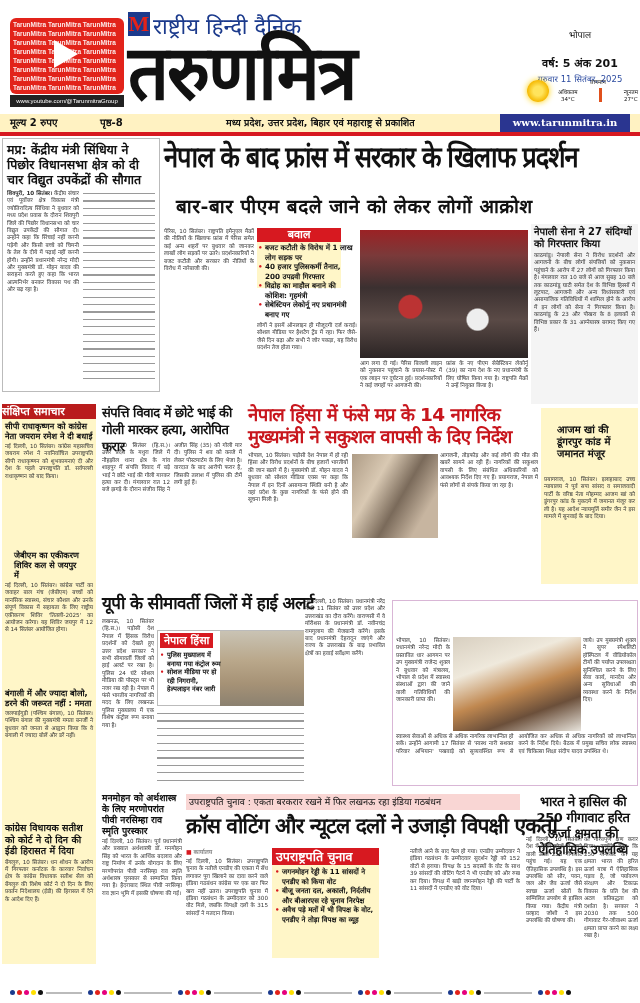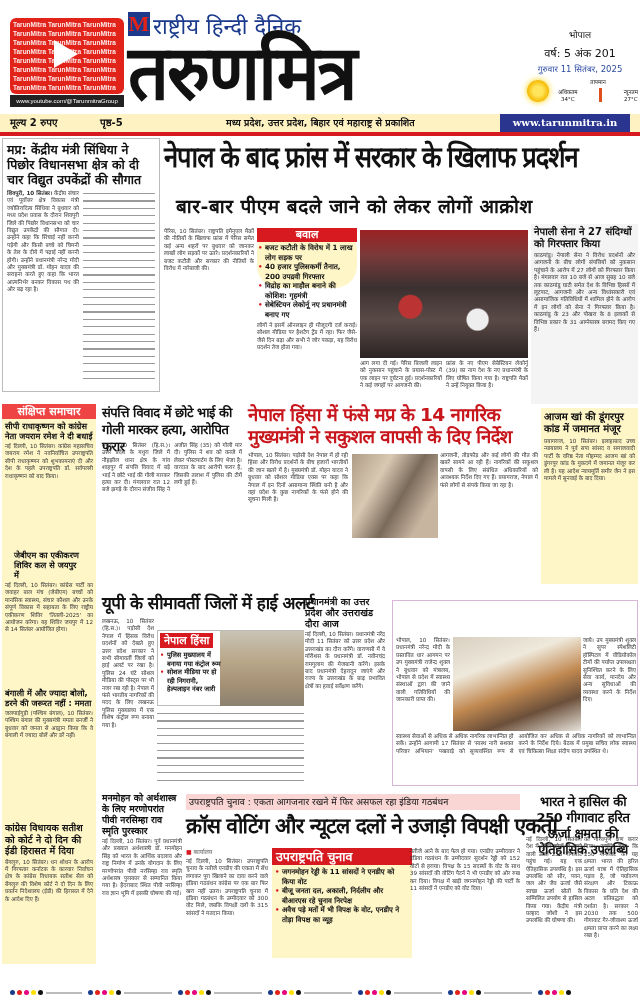--- a/index.html
+++ b/index.html
@@ -7,21 +7,21 @@
 .abs{position:absolute;}
 
 .yt{left:10px;top:18px;width:114px;height:76px;background:#e2231a;border-radius:6px;overflow:hidden;}
 .yt .pat{font-size:6.5px;line-height:9px;color:#fff;font-weight:bold;padding:2px 3px;white-space:pre;opacity:.9;font-family:"Liberation Sans",sans-serif;}
 .yt .play{position:absolute;left:44px;top:22px;width:0;height:0;border-top:14px solid transparent;border-bottom:14px solid transparent;border-left:24px solid #fff;}
 .yturl{left:10px;top:95px;width:114px;height:12px;background:#222;color:#fff;font-size:6px;line-height:12px;text-align:center;font-family:"Liberation Sans",sans-serif;}
 .logo-m{left:128px;top:12px;width:22px;height:24px;background:#1b3a8c;color:#e2231a;font-weight:bold;font-size:22px;line-height:24px;text-align:center;font-family:"Liberation Serif",serif;}
 .tagline{left:153px;top:10px;font-size:22px;color:#1b3a8c;font-family:"DejaVu Serif",serif;}
 .title{left:128px;top:36px;font-size:72px;font-weight:900;letter-spacing:-2px;line-height:74px;font-family:"DejaVu Sans",sans-serif;color:#111;transform:scaleY(1.05);}
 .edition{left:520px;top:28px;width:120px;text-align:center;font-size:9px;color:#111;}
-.edition .yr{font-weight:normal;font-size:11px;margin-top:4px;}
+.edition .yr{font-weight:bold;font-size:11px;margin-top:14px;}
 .edition .dt{color:#2c4ba0;font-size:8.5px;margin-top:3px;}
 .sun{left:527px;top:80px;width:22px;height:22px;border-radius:50%;background:radial-gradient(circle,#ffe45c 30%,#f5b800 70%);box-shadow:0 0 6px #ffd200;}
 .weather{left:558px;top:78px;width:80px;font-size:5.5px;color:#111;}
 .weather .lbl{text-align:center;}
 .weather .row{display:flex;justify-content:space-between;align-items:center;margin-top:2px;}
 .weather .bar{width:3px;height:14px;background:#e0501c;}
 .strip{left:0;top:114px;width:640px;height:18px;background:#fff2c2;}
 .strip-l{left:10px;top:114px;font-size:10px;line-height:18px;font-weight:bold;}
 .strip-pg{left:100px;top:114px;font-size:10px;line-height:18px;font-weight:bold;}
 .strip-m{left:226px;top:114px;font-size:9.5px;line-height:18px;font-weight:bold;}
@@ -81,114 +81,113 @@
     <div class="bar"></div>
     <div style="text-align:center">
       <div>न्यूनतम</div>
       <div>27°C</div>
     </div>
   </div>
 </div>
 
 <div class="abs strip"></div>
 <div class="abs strip-l">मूल्य 2 रुपए</div>
-<div class="abs strip-pg">पृष्ठ-5</div>
+<div class="abs strip-pg">पृष्ठ-8</div>
 <div class="abs strip-m">मध्य प्रदेश, उत्तर प्रदेश, बिहार एवं महाराष्ट्र से प्रकाशित</div>
 <div class="abs strip-r">www.tarunmitra.in</div>
 <div class="abs redline"></div>
 
 <div class="abs box" style="left:2px;top:138px;width:158px;height:254px;">
   <div class="hd" style="font-size:12.5px;padding:3px 4px;line-height:15px;">मप्र: केंद्रीय मंत्री सिंधिया ने पिछोर विधानसभा क्षेत्र को दी चार विद्युत उपकेंद्रों की सौगात</div>
   <div style="display:flex;gap:4px;padding:0 4px;">
     <div class="body" style="width:73px;height:195px;"><b>शिवपुरी, 10 सितंबर।</b> <span>केंद्रीय संचार एवं पूर्वोत्तर क्षेत्र विकास मंत्री ज्योतिरादित्य सिंधिया ने बुधवार को मध्य प्रदेश प्रवास के दौरान शिवपुरी जिले की पिछोर विधानसभा को चार विद्युत उपकेंद्रों की सौगात दी। उन्होंने कहा कि सिंचाई नहीं करनी पड़ेगी और किसी बच्चे को चिमनी के तेल के दीये में पढ़ाई नहीं करनी होगी। उन्होंने प्रधानमंत्री नरेन्द्र मोदी और मुख्यमंत्री डॉ. मोहन यादव की सराहना करते हुए कहा कि भारत आत्मनिर्भर बनकर विकास पथ की ओर बढ़ रहा है।</span></div>
     <div class="body fill" style="width:73px;height:195px;"></div>
   </div>
 </div>
 
 <div class="abs hd" style="left:164px;top:140px;width:476px;font-size:29px;font-family:'DejaVu Sans Condensed','DejaVu Sans',sans-serif;letter-spacing:-1.2px;line-height:34px;white-space:nowrap;transform:scaleX(0.88);transform-origin:left;">नेपाल के बाद फ्रांस में सरकार के खिलाफ प्रदर्शन</div>
 <div class="abs hd" style="left:176px;top:196px;font-size:19px;font-family:'DejaVu Serif',serif;font-weight:bold;letter-spacing:0.5px;white-space:nowrap;">बार-बार पीएम बदले जाने को लेकर लोगों आक्रोश</div>
 <div class="abs body" style="left:164px;top:228px;width:90px;height:170px;"><span>पेरिस, 10 सितंबर। राष्ट्रपति इमैनुएल मैक्रों की नीतियों के खिलाफ फ्रांस में पेरिस समेत कई अन्य शहरों पर बुधवार को जानकर लाखों लोग सड़कों पर उतरे। प्रदर्शनकारियों ने बजट कटौती और सरकार की नीतियों के विरोध में नारेबाजी की।</span></div>
-<div class="abs yellow" style="left:257px;top:228px;width:100px;height:60px;border-radius:22px;">
+<div class="abs yellow" style="left:257px;top:228px;width:84px;height:60px;">
   <div style="background:#d71920;color:#fff;text-align:center;font-weight:bold;font-size:11px;line-height:14px;">बवाल</div>
 </div>
 <ul class="abs bullet" style="left:258px;top:243px;width:98px;font-size:7.2px;line-height:9.5px;">
   <li>बजट कटौती के विरोध में 1 लाख लोग सड़क पर</li>
   <li>40 हजार पुलिसकर्मी तैनात, 200 उपद्रवी गिरफ्तार</li>
   <li>विद्रोह का माहौल बनाने की कोशिश: गृहमंत्री</li>
   <li>सेबेस्टियन लेकोर्नू नए प्रधानमंत्री बनाए गए</li>
 </ul>
 <div class="abs body" style="left:257px;top:322px;width:100px;height:76px;"><span>लोगों ने इसमें ऑनलाइन ही मौजूदगी दर्ज कराई। सोशल मीडिया पर हैशटैग ट्रेंड में रहा। फिर जैसे-जैसे दिन बढ़ा और सभी ने जोर पकड़ा, यह विरोध प्रदर्शन तेज होता गया।</span></div>
 <div class="abs photo crowd" style="left:360px;top:230px;width:168px;height:128px;"></div>
 <div class="abs body" style="left:360px;top:360px;width:82px;height:38px;"><span>आग लगा दी गई। पेरिस बिजली लाइन को नुकसान पहुंचाने के प्रयास-पोस्ट में एक लाइन पर दुर्घटना हुई। प्रदर्शनकारियों ने कई जगहों पर आगजनी की।</span></div>
 <div class="abs body" style="left:446px;top:360px;width:82px;height:38px;"><span>फ्रांस के नए पीएम सेबेस्टियन लेकोर्नू (39) का नाम देश के नए प्रधानमंत्री के लिए घोषित किया गया है। राष्ट्रपति मैक्रों ने उन्हें नियुक्त किया है।</span></div>
 
 <div class="abs" style="left:531px;top:224px;width:107px;height:180px;background:#f4f4f4;">
   <div class="hd" style="font-size:10px;line-height:12px;padding:2px 3px;">नेपाली सेना ने 27 संदिग्धों को गिरफ्तार किया</div>
   <div class="body" style="padding:0 3px;height:150px;">काठमांडू। नेपाली सेना ने विरोध प्रदर्शनों और आगजनी के बीच लोगों संपत्तियों को नुकसान पहुंचाने के आरोप में 27 लोगों को गिरफ्तार किया है। मंगलवार रात 10 बजे से आज सुबह 10 बजे तक काठमांडू घाटी समेत देश के विभिन्न हिस्सों में लूटपाट, आगजनी और अन्य विध्वंसकारी एवं असामाजिक गतिविधियों में शामिल होने के आरोप में इन लोगों को सेना ने गिरफ्तार किया है। काठमांडू के 23 और पोखरा के 8 इलाकों से विभिन्न प्रकार के 31 आग्नेयास्त्र बरामद किए गए हैं।</div>
 </div>
 
 <div class="abs" style="left:2px;top:404px;width:94px;height:560px;background:#fff6c8;">
-  <div style="background:#ef4444;color:#fff;text-align:center;font-weight:bold;font-size:11px;line-height:15px;">संक्षिप्त समाचार</div>
+  <div style="background:#b91c1c;color:#fff;font-weight:bold;font-size:11px;line-height:15px;">संक्षिप्त समाचार</div>
   <div class="hd" style="font-size:8.2px;line-height:10px;padding:2px 3px;">सीपी राधाकृष्णन को कांग्रेस नेता जयराम रमेश ने दी बधाई</div>
   <div class="body" style="padding:0 3px;height:105px;">नई दिल्ली, 10 सितंबर। कांग्रेस महासचिव जयराम रमेश ने नवनिर्वाचित उपराष्ट्रपति सीपी राधाकृष्णन को शुभकामनाएं दी और देश के पहले उपराष्ट्रपति डॉ. सर्वपल्ली राधाकृष्णन को याद किया।</div>
   <div class="hd" style="font-size:8.2px;line-height:10px;padding:2px 12px;">जेबीएम का एकीकरण शिविर कल से जयपुर में</div>
   <div class="body" style="padding:0 3px;height:104px;">नई दिल्ली, 10 सितंबर। कांग्रेस पार्टी का जवाहर बाल मंच (जेबीएम) बच्चों को मानसिक स्वास्थ्य, संचार कौशल और उनके संपूर्ण विकास में सहायता के लिए राष्ट्रीय एकीकरण शिविर 'तितली-2025' का आयोजन करेगा। यह शिविर जयपुर में 12 से 14 सितंबर आयोजित होगा।</div>
   <div class="hd" style="font-size:8.2px;line-height:10px;padding:2px 3px;">बंगाली में और ज्यादा बोलो, डरने की जरूरत नहीं : ममता</div>
   <div class="body" style="padding:0 3px;height:110px;">जलपाईगुड़ी (पश्चिम बंगाल), 10 सितंबर। पश्चिम बंगाल की मुख्यमंत्री ममता बनर्जी ने बुधवार को जनता से आह्वान किया कि वे बंगाली में ज्यादा बोलें और डरें नहीं।</div>
   <div class="hd" style="font-size:9.5px;line-height:11.5px;padding:2px 3px;">कांग्रेस विधायक सतीश को कोर्ट ने दो दिन की ईडी हिरासत में दिया</div>
   <div class="body" style="padding:0 3px;height:90px;">बेंगलुरु, 10 सितंबर। धन शोधन के आरोप में गिरफ्तार कर्नाटक के कारवार निर्वाचन क्षेत्र के कांग्रेस विधायक सतीश सैल को बेंगलुरु की विशेष कोर्ट ने दो दिन के लिए प्रवर्तन निदेशालय (ईडी) की हिरासत में देने के आदेश दिए हैं।</div>
 </div>
 
 <div class="abs hd" style="left:102px;top:404px;width:140px;font-size:13px;line-height:17px;letter-spacing:-0.5px;">संपत्ति विवाद में छोटे भाई की गोली मारकर हत्या, आरोपित फरार</div>
 <div class="abs body" style="left:102px;top:442px;width:140px;height:146px;column-count:2;column-gap:4px;">मथुरा, 10 सितंबर (हि.स.)। उत्तर प्रदेश के मथुरा जिले में नौहझील थाना क्षेत्र के गांव शाहपुर में संपत्ति विवाद में बड़े भाई ने छोटे भाई की गोली मारकर हत्या कर दी। मंगलवार रात 12 बजे झगड़े के दौरान संजीव सिंह ने अजीत सिंह (35) को गोली मार दी। पुलिस ने शव को कब्जे में लेकर पोस्टमार्टम के लिए भेजा है। वारदात के बाद आरोपी फरार है, जिसकी तलाश में पुलिस की टीमें लगी हुई हैं।</div>
 
 <div class="abs hd red" style="left:248px;top:404px;width:290px;font-size:18.5px;line-height:22px;letter-spacing:-0.6px;">नेपाल हिंसा में फंसे मप्र के 14 नागरिक मुख्यमंत्री ने सकुशल वापसी के दिए निर्देश</div>
 <div class="abs body" style="left:248px;top:452px;width:100px;height:136px;">भोपाल, 10 सितंबर। पड़ोसी देश नेपाल में हो रही हिंसा और विरोध प्रदर्शनों के बीच हजारों भारतीयों की जान खतरे में है। मुख्यमंत्री डॉ. मोहन यादव ने बुधवार को सोशल मीडिया एक्स पर कहा कि नेपाल में इन दिनों असामान्य स्थिति बनी है और वहां प्रदेश के कुछ नागरिकों के फंसे होने की सूचना मिली है।</div>
 <div class="abs photo people" style="left:352px;top:454px;width:86px;height:84px;"></div>
 <div class="abs body" style="left:440px;top:452px;width:98px;height:136px;">आगजनी, तोड़फोड़ और कई लोगों की मौत की खबरें सामने आ रही हैं। नागरिकों की सकुशल वापसी के लिए संबंधित अधिकारियों को आवश्यक निर्देश दिए गए हैं। प्रयागराज, नेपाल में फंसे लोगों से संपर्क किया जा रहा है।</div>
 
 <div class="abs" style="left:541px;top:408px;width:97px;height:176px;background:#fff6c8;">
-  <div class="hd" style="font-size:10px;line-height:12px;padding:3px;">आजम खां की डूंगरपुर कांड में जमानत मंजूर</div>
+  <div class="hd" style="font-size:10px;line-height:12px;padding:16px;">आजम खां की डूंगरपुर कांड में जमानत मंजूर</div>
   <div class="body" style="padding:0 3px;height:145px;">प्रयागराज, 10 सितंबर। इलाहाबाद उच्च न्यायालय ने पूर्व सपा सांसद व समाजवादी पार्टी के वरिष्ठ नेता मोहम्मद आजम खां को डूंगरपुर कांड के मुकदमे में जमानत मंजूर कर ली है। यह आदेश न्यायमूर्ति समीर जैन ने इस मामले में सुनवाई के बाद दिया।</div>
 </div>
 
 <div class="abs hd" style="left:102px;top:592px;width:200px;font-size:17px;line-height:22px;letter-spacing:-0.6px;white-space:nowrap;">यूपी के सीमावर्ती जिलों में हाई अलर्ट</div>
 <div class="abs body" style="left:102px;top:618px;width:52px;height:168px;">लखनऊ, 10 सितंबर (हि.स.)। पड़ोसी देश नेपाल में हिंसक विरोध प्रदर्शनों को देखते हुए उत्तर प्रदेश सरकार ने सभी सीमावर्ती जिलों को हाई अलर्ट पर रखा है। पुलिस 24 घंटे सोशल मीडिया की पोस्ट्स पर भी नजर रख रही है। नेपाल में फंसे भारतीय नागरिकों की मदद के लिए लखनऊ पुलिस मुख्यालय में एक विशेष कंट्रोल रूम बनाया गया है।</div>
 <div class="abs box" style="left:157px;top:630px;width:147px;height:76px;">
   <div class="abs photo police" style="left:62px;top:0;width:84px;height:75px;"></div>
   <div class="abs" style="left:2px;top:2px;background:#d71920;color:#fff;font-weight:bold;font-size:11px;line-height:15px;padding:0 4px;">नेपाल हिंसा</div>
   <ul class="abs bullet" style="left:2px;top:20px;width:62px;font-size:6.5px;line-height:8.5px;">
     <li>पुलिस मुख्यालय में बनाया गया कंट्रोल रूम</li>
     <li>सोशल मीडिया पर हो रही निगरानी, हेल्पलाइन नंबर जारी</li>
   </ul>
 </div>
 <div class="abs body fill" style="left:157px;top:710px;width:147px;height:76px;"></div>
 
 <div class="abs" style="left:305px;top:596px;width:80px;height:190px;">
-  <div class="hd" style="font-size:9.5px;line-height:11px;">प्रधानमंत्री का उत्तर प्रदेश और उत्तराखंड दौरा आज</div>
   <div class="body" style="height:150px;margin-top:2px;">नई दिल्ली, 10 सितंबर। प्रधानमंत्री नरेंद्र मोदी 11 सितंबर को उत्तर प्रदेश और उत्तराखंड का दौरा करेंगे। वाराणसी में वे मॉरीशस के प्रधानमंत्री डॉ. नवीनचंद्र रामगुलाम की मेजबानी करेंगे। इसके बाद प्रधानमंत्री देहरादून जाएंगे और राज्य के उत्तराखंड के बाढ़ प्रभावित क्षेत्रों का हवाई सर्वेक्षण करेंगे।</div>
 </div>
 
 <div class="abs" style="left:392px;top:600px;width:246px;height:186px;border:1px solid #d9b6d6;">
   <div class="body abs" style="left:3px;top:36px;width:54px;height:94px;">भोपाल, 10 सितंबर। प्रधानमंत्री नरेन्द्र मोदी के प्रस्तावित धार आगमन पर उप मुख्यमंत्री राजेन्द्र शुक्ल ने बुधवार को मंत्रालय, भोपाल से प्रदेश में स्वास्थ्य संस्थाओं द्वारा की जाने वाली गतिविधियों की जानकारी प्राप्त की।</div>
   <div class="abs photo meet" style="left:60px;top:36px;width:128px;height:94px;"></div>
   <div class="body abs" style="left:190px;top:36px;width:53px;height:94px;">जाये। उप मुख्यमंत्री शुक्ल ने सुपर स्पेशलिटी हॉस्पिटल में वीडियोकॉल टीमों की पर्याप्त उपलब्धता सुनिश्चित करने के लिए सेवा कार्य, मानदेय और अन्य सुविधाओं की व्यवस्था करने के निर्देश दिए।</div>
   <div class="body abs" style="left:3px;top:132px;width:240px;height:50px;column-count:2;column-gap:5px;">स्वास्थ्य सेवाओं से अधिक से अधिक नागरिक लाभान्वित हो सकें। उन्होंने आगामी 17 सितंबर से 'स्वस्थ नारी सशक्त परिवार अभियान' पखवाड़े को सुव्यवस्थित रूप से आयोजित कर अधिक से अधिक नागरिकों को लाभान्वित करने के निर्देश दिये। बैठक में प्रमुख सचिव लोक स्वास्थ्य एवं चिकित्सा शिक्षा संदीप यादव उपस्थित थे।</div>
 </div>
 
 <div class="abs" style="left:102px;top:792px;width:80px;height:172px;">
   <div class="hd" style="font-size:9.2px;line-height:11px;">मनमोहन को अर्थशास्त्र के लिए मरणोपरांत पीवी नरसिम्हा राव स्मृति पुरस्कार</div>
   <div class="body" style="height:130px;margin-top:2px;">नई दिल्ली, 10 सितंबर। पूर्व प्रधानमंत्री और प्रख्यात अर्थशास्त्री डॉ. मनमोहन सिंह को भारत के आर्थिक बदलाव और राष्ट्र निर्माण में उनके योगदान के लिए मरणोपरांत पीवी नरसिम्हा राव स्मृति अर्थशास्त्र पुरस्कार से सम्मानित किया गया है। हैदराबाद स्थित पीवी नरसिम्हा राव ज्ञान भूमि में इसकी घोषणा की गई।</div>
 </div>
 
-<div class="abs" style="left:186px;top:794px;width:334px;height:16px;background:#f9d6d4;font-size:9.2px;line-height:16px;padding-left:3px;white-space:nowrap;overflow:hidden;">उपराष्ट्रपति चुनाव : एकता आगजनार रखने में फिर असफल रहा इंडिया गठबंधन</div>
+<div class="abs" style="left:186px;top:794px;width:334px;height:16px;background:#f9d6d4;font-size:9.2px;line-height:16px;padding-left:3px;white-space:nowrap;overflow:hidden;">उपराष्ट्रपति चुनाव : एकता बरकरार रखने में फिर लखनऊ रहा इंडिया गठबंधन</div>
 <div class="abs hd" style="left:186px;top:812px;width:340px;font-size:21px;line-height:28px;letter-spacing:-0.9px;white-space:nowrap;">क्रॉस वोटिंग और न्यूटल दलों ने उजाड़ी विपक्षी एकता</div>
 <div class="abs" style="left:186px;top:848px;width:80px;font-size:6px;color:#555;"><span style="color:#d71920;">■ </span><span>कार्यालय</span></div>
 <div class="abs body" style="left:186px;top:858px;width:82px;height:106px;">नई दिल्ली, 10 सितंबर। उपराष्ट्रपति चुनाव के नतीजे एनडीए की एकता में सेंध लगाकर पूरा खिलाने का दावा करने वाले इंडिया गठबंधन कांग्रेस पर एक बार फिर खरा नहीं उतरा। उपराष्ट्रपति चुनाव में इंडिया गठबंधन के उम्मीदवार को 300 वोट मिले, जबकि विपक्षी दलों के 315 सांसदों ने मतदान किया।</div>
-<div class="abs yellow" style="left:272px;top:848px;width:140px;height:110px;">
+<div class="abs yellow" style="left:272px;top:848px;width:107px;height:110px;">
   <div style="background:#d71920;color:#fff;font-weight:bold;font-size:12.5px;line-height:17px;padding-left:4px;">उपराष्ट्रपति चुनाव</div>
   <ul class="bullet" style="padding:3px;font-size:7px;line-height:9.5px;">
     <li>जगनमोहन रेड्डी के 11 सांसदों ने एनडीए को किया वोट</li>
     <li>बीजू जनता दल, अकाली, निर्दलीय और बीआरएस रहे चुनाव निरपेक्ष</li>
     <li>अवैध पड़े मतों में भी विपक्ष के वोट, एनडीए ने तोड़ा विपक्ष का व्यूह</li>
   </ul>
 </div>
 <div class="abs body" style="left:410px;top:848px;width:110px;height:116px;">नतीजे आने के बाद फेल हो गया। एनडीए उम्मीदवार ने इंडिया गठबंधन के उम्मीदवार सुदर्शन रेड्डी को 152 वोटों से हराया। विपक्ष के 15 सदस्यों के वोट के साथ 39 सांसदों की वोटिंग पैटर्न ने भी एनडीए को ओर रुख कर दिया। विपक्ष में खड़ी जगनमोहन रेड्डी की पार्टी के 11 सांसदों ने एनडीए को वोट दिया।</div>
 
 <div class="abs hd" style="left:526px;top:794px;width:114px;font-size:13px;line-height:16px;letter-spacing:-0.4px;text-align:center;">भारत ने हासिल की 250 गीगावाट हरित ऊर्जा क्षमता की ऐतिहासिक उपलब्धि</div>

